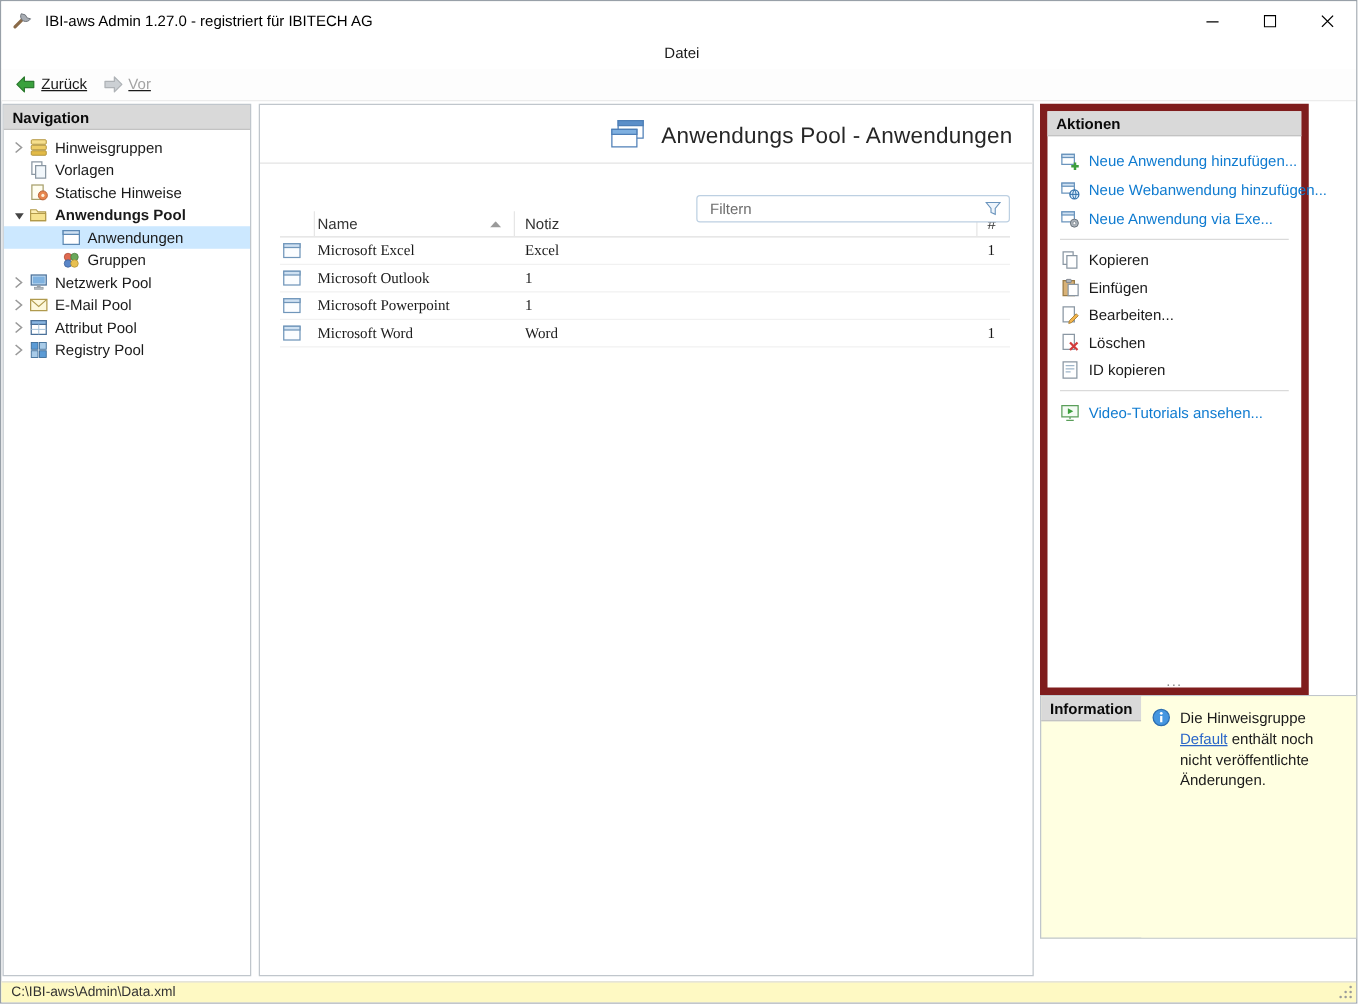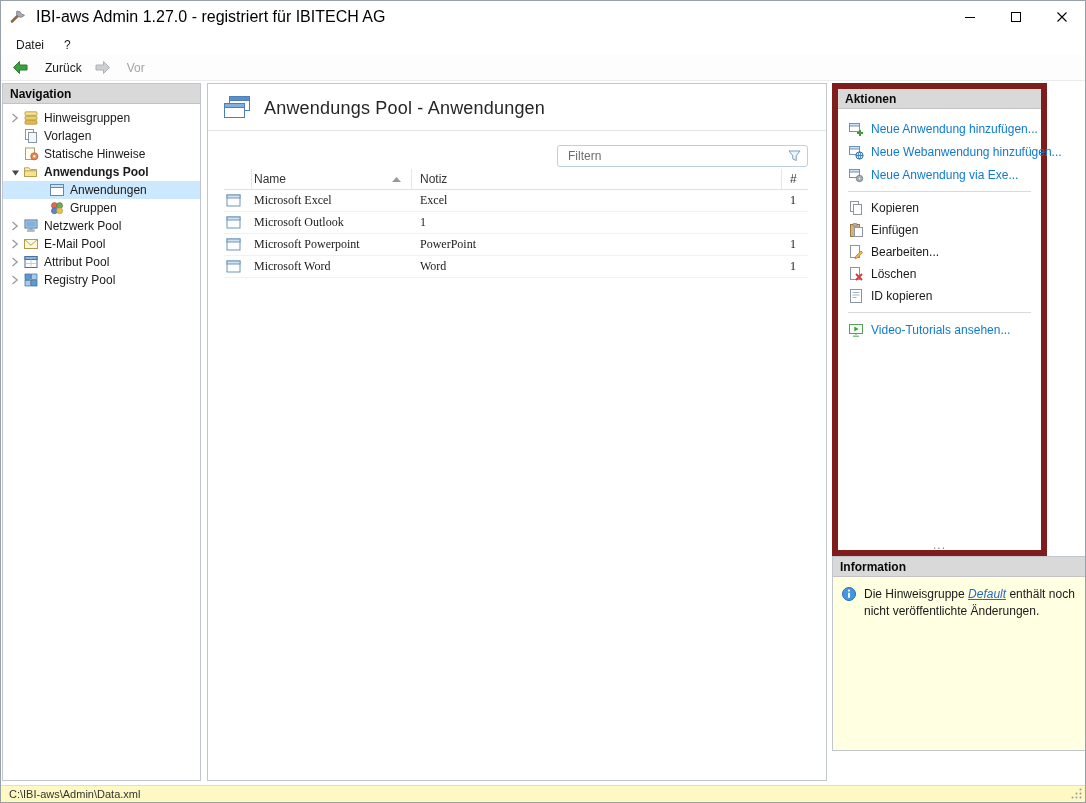--- a/index.html
+++ b/index.html
@@ -3,53 +3,53 @@
 <meta charset="utf-8">
 <style>
   * { margin:0; padding:0; box-sizing:border-box; }
   html,body { width:1086px; height:803px; }
   body { font-family:"Liberation Sans","DejaVu Sans",sans-serif; font-size:12px; color:#1a1a1a; background:#e8e8e8; }
   .window { position:relative; width:1086px; height:803px; background:#fff; border:1px solid #98a0a8; overflow:hidden; }
 
   
   .titlebar { position:absolute; left:0; top:0; right:0; height:31px; display:flex; align-items:center; background:#fff; }
   .app-icon { margin-left:9px; width:17px; height:17px; display:flex; }
-  .title-text { margin-left:9px; font-size:16px; color:#000; }
+  .title-text { margin-left:9px; font-size:12px; color:#000; }
   .win-controls { margin-left:auto; display:flex; height:31px; }
   .win-btn { width:46px; display:flex; align-items:center; justify-content:center; cursor:default; }
 
   
-  .menubar { position:absolute; left:0; top:31px; right:0; height:23px; display:flex; align-items:flex-end; background:#fff; padding-left:5px; }
+  .menubar { position:absolute; left:0; top:31px; right:0; height:23px; display:flex; align-items:center; background:#fff; padding-left:5px;flex-direction:column; }
   .menu-item { padding:3px 10px; }
 
   
   .toolbar { position:absolute; left:0; top:54px; right:0; height:26px; display:flex; align-items:center; background:#fdfdfd; border-bottom:1px solid #ececec; padding-left:5px; }
-  .tool-btn { display:flex; align-items:center; gap:16px; padding:2px 6px; }
+  .tool-btn { display:flex; gap:4px; padding:2px 6px;text-decoration:underline; }
   .tool-btn.disabled .lbl { color:#a4a4a4; }
 
   
   .panel-header { height:20px; background:#d9d9d9; border-bottom:1px solid #c3c3c3; font-weight:bold; font-size:12px; color:#0a0a0a; padding:3px 7px; line-height:14px; flex:none; }
 
   
   .nav-panel { position:absolute; left:1px; top:82px; width:199px; height:698px; background:#fff; border:1px solid #c0c6cc; display:flex; flex-direction:column; }
   .tree { flex:1; padding-top:5px; overflow:hidden; }
   .tree-row { display:flex; align-items:center; height:18px; padding-left:4px; cursor:default; white-space:nowrap; }
   .tree-row .expander { width:16px; height:16px; display:flex; align-items:center; justify-content:center; flex:none; }
   .tree-row .t-icon { width:16px; height:16px; margin-right:5px; flex:none; display:flex; align-items:center; justify-content:center; }
   .tree-row.lvl1 { padding-left:30px; }
   .tree-row.selected { background:#cce8ff; }
   .tree-row.bold .t-label { font-weight:bold; }
 
   
   .main-panel { position:absolute; left:206px; top:82px; width:620px; height:698px; background:#fff; border:1px solid #c0c6cc; }
-  .main-header { display:flex; align-items:center; padding:11px 16px 9px 14px; height:46px; }
+  .main-header { display:flex; align-items:center; padding:11px 16px 9px 14px; height:46px;justify-content:flex-end; }
   .main-title { font-size:18px; font-weight:400; color:#262626; margin-left:12px; letter-spacing:.2px; }
   .main-sep { border-top:1px solid #e4e4e4; }
   .filter-strip { position:relative; height:36px; }
-  .filter-box { position:absolute; left:349px; top:14px; width:251px; height:22px; border:1px solid #bdd0e2; border-radius:3px; background:#fff; display:flex; align-items:center; }
+  .filter-box { position:absolute; left:349px; top:25px; width:251px; height:22px; border:1px solid #bdd0e2; border-radius:3px; background:#fff; display:flex; align-items:center; }
   .filter-box input { flex:1; border:none; outline:none; padding:0 4px 0 10px; font-size:12px; font-family:inherit; color:#333; background:transparent; min-width:0; }
   .filter-box input::placeholder { color:#6d6d6d; }
   .filter-funnel { margin-right:6px; display:flex; flex:none; }
   .table { margin:2px 18px 0 16px; }
   .thead { display:flex; align-items:stretch; height:21px; border-bottom:1px solid #e0e0e0; color:#333; }
   .thead > div { display:flex; align-items:center; }
   .trow { display:flex; align-items:center; height:22px; border-bottom:1px solid #f1f1f1;font-family:Liberation Serif, serif; }
   .c-icon { width:28px; display:flex; align-items:center; padding-left:2px; flex:none; }
   .c-name { width:160px; display:flex; align-items:center; padding-left:2px; flex:none; }
   .c-notiz { width:370px; padding-left:8px; flex:none; }
@@ -61,24 +61,24 @@
   .actions-panel { position:absolute; left:831px; top:82px; width:215px; height:473px; background:#fff; border:6px solid #7f1d1d; display:flex; flex-direction:column; }
   .actions-body { flex:1; position:relative; padding:8px 10px 0 10px; }
   .act-row { display:flex; align-items:center; height:23px; gap:7px; cursor:default; white-space:nowrap; }
   .act-row.cmd { height:22px; }
   .act-row .a-icon { width:16px; height:16px; flex:none; display:flex; }
   .act-row.link .a-label { color:#0f7bd0; }
   .act-sep { border-top:1px solid #dadada; margin:5px 0; }
   .act-overflow { position:absolute; left:0; right:0; bottom:1px; text-align:center; color:#888; letter-spacing:1px; line-height:8px; }
 
   
-  .info-panel { position:absolute; left:831px; top:555px; width:254px; height:195px; border:1px solid #c0c6cc; display:flex; flex-direction:column; background:#ffffe1; }
+  .info-panel { position:absolute; left:831px; top:555px; width:254px; height:195px; border:1px solid #c0c6cc; display:flex; background:#ffffe1; }
   .info-body { flex:1; background:#ffffe1; padding:9px 8px; display:flex; gap:7px; align-items:flex-start; }
   .info-text { line-height:1.4; }
-  .info-link { color:#2a66c8; text-decoration:underline; cursor:pointer;font-style:italic; }
+  .info-link { color:#2a66c8; text-decoration:underline; cursor:pointer; }
 
   
   .statusbar { position:absolute; left:0; right:0; bottom:0; height:17px; background:#fef9c3; border-top:1px solid #dddddd; display:flex; align-items:center; padding:0 8px; font-size:11px; color:#333; }
   .grip { position:absolute; right:2px; bottom:2px; display:flex; }
 </style>
 </head>
 <body>
 
 <div class="window">
 
@@ -339,21 +339,20 @@
       </div>
 
       <div class="trow">
         <div class="c-icon">
           <svg width="15" height="13" viewBox="0 0 15 13">
               <rect x="1" y="1" width="13" height="11" fill="#fbfdff" stroke="#7096ba"></rect>
               <rect x="1" y="1" width="13" height="3" fill="#cfe1f2" stroke="#7096ba"></rect>
             </svg>
         </div>
         <div class="c-name">Microsoft Powerpoint</div>
-        <div class="c-notiz">PowerPoint</div>
         <div class="c-count">1</div>
       </div>
 
       <div class="trow">
         <div class="c-icon">
           <svg width="15" height="13" viewBox="0 0 15 13">
               <rect x="1" y="1" width="13" height="11" fill="#fbfdff" stroke="#7096ba"></rect>
               <rect x="1" y="1" width="13" height="3" fill="#cfe1f2" stroke="#7096ba"></rect>
             </svg>
         </div>

